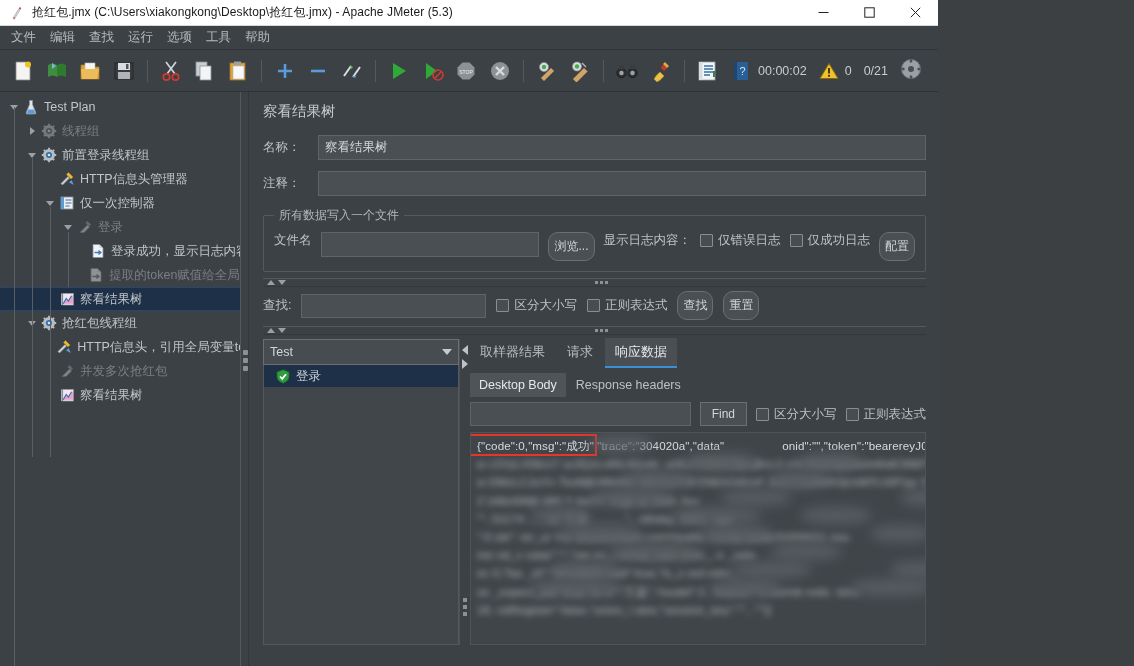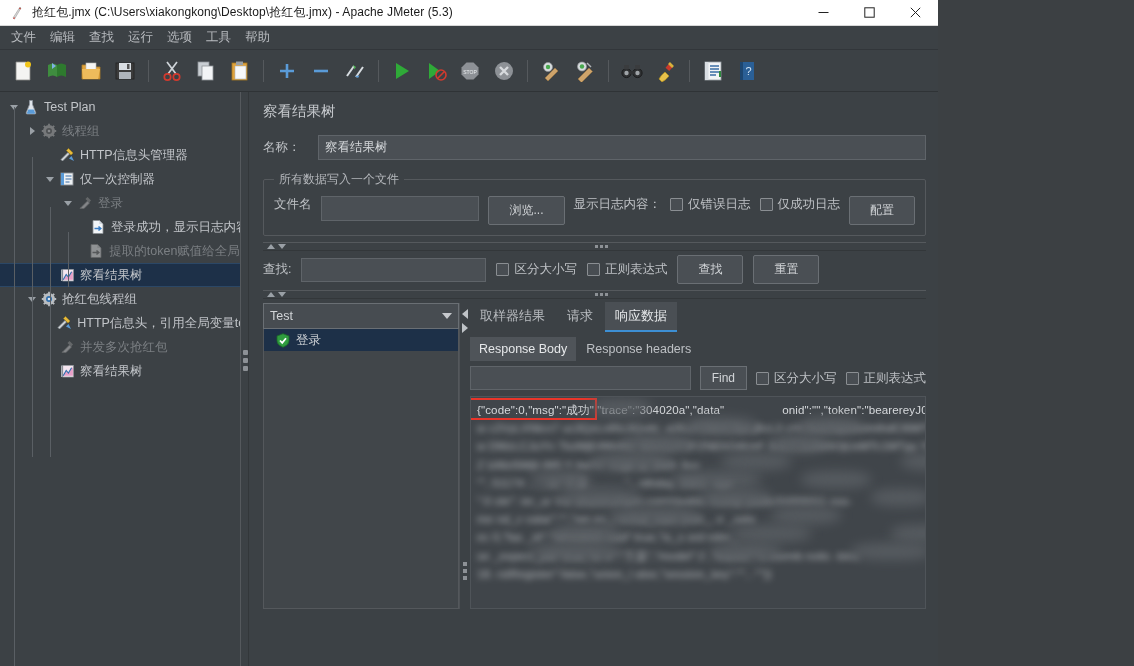--- a/index.html
+++ b/index.html
@@ -108,21 +108,21 @@
   fieldset.group {
     border: 1px solid #55595d; border-radius: 2px; margin-top: 4px;
     padding: 8px 10px 10px 10px;
   }
   fieldset.group > legend { font-size: 12px; color: #b4b7bb; padding: 0 5px; }
   .file-row { display: flex; align-items: flex-start; gap: 9px; }
   .file-label { font-size: 12.5px; color: #bfc2c6; flex: 0 0 auto; }
   .file-input { flex: 1; height: 25px; background: #4a4f54; border: 1px solid #5f6469; }
   .btn {
     background: #4a4f54; border: 1px solid #6a6f74; color: #d2d5d8;
-    font-size: 12px; padding: 5px 20px; border-radius: 2px; white-space: nowrap;
+    font-size: 12px; padding: 5px 5px; border-radius: 10px; white-space: nowrap;
     font-family: "Liberation Sans", sans-serif;
   }
   .cb-wrap { display: flex; align-items: center; gap: 5px; font-size: 12.5px; color: #bfc2c6; white-space: nowrap;}
   .cbox { width: 13px; height: 13px; border: 1px solid #8a8e92; background: #484d52; border-radius: 1px; flex:0 0 13px;}
 
   .hsplit-bar {
     height: 9px; margin: 6px 0 4px 0; position: relative;
     border-top: 1px solid #55595d; border-bottom: 1px solid #33373a; background:#3c4145;
   }
   .hsplit-bar .arrs { position: absolute; left: 4px; top: -1px; display: flex; gap: 3px; }
@@ -374,20 +374,39 @@
       </svg>
     </div>
     <div class="tb-btn">
       <svg width="22" height="22" viewBox="0 0 22 22">
         <rect x="4" y="2" width="14" height="18" fill="#2a5f96"></rect>
         <rect x="4" y="2" width="3" height="18" fill="#1d4670"></rect>
         <text x="12.5" y="15" font-size="11" fill="#cfe2f5" text-anchor="middle" font-family="sans-serif">?</text>
       </svg>
     </div>
 
+    <div class="tb-right">
+      <span class="tb-timer">00:00:02</span>
+      <span class="warn-wrap">
+        <svg width="20" height="18" viewBox="0 0 20 18">
+          <path d="M10 1.5 L19 16.5 H1 Z" fill="#f2c12e" stroke="#8a6a0c" stroke-width="1"></path>
+          <path d="M10 6 v5.5" stroke="#3a2c00" stroke-width="1.8"></path>
+          <circle cx="10" cy="13.8" r="1.1" fill="#3a2c00"></circle>
+        </svg>
+        <span class="tb-count">0</span>
+      </span>
+      <span class="tb-count">0/21</span>
+      <span>
+        <svg width="22" height="22" viewBox="0 0 22 22">
+          <circle cx="11" cy="11" r="9.5" fill="#9aa0a6" stroke="#6e7276" stroke-width="1"></circle>
+          <circle cx="11" cy="11" r="3" fill="#4a4f54"></circle>
+          <path d="M11 1.5 v3 M11 17.5 v3 M1.5 11 h3 M17.5 11 h3" stroke="#4a4f54" stroke-width="2.4"></path>
+        </svg>
+      </span>
+    </div>
   </div>
 
   <div class="body-split">
 
     <div class="tree-pane">
       <div id="tree-rows">
           <div class="tree-row">
             <span class="tw" style="width: 6px;"></span>
             <span class="arrow down">
               <i></i>
@@ -409,20 +428,35 @@
               <svg width="16" height="16" viewBox="0 0 16 16">
                 <circle cx="8" cy="8" r="6" fill="#b9bdc1"></circle>
                 <circle cx="8" cy="8" r="3" fill="#2f6fae"></circle>
                 <circle cx="8" cy="8" r="1.3" fill="#d8e4f0"></circle>
                 <path d="M8 0.8 v2 M8 13.2 v2 M0.8 8 h2 M13.2 8 h2 M2.8 2.8 l1.4 1.4 M11.8 11.8 l1.4 1.4 M13.2 2.8 l-1.4 1.4 M4.2 11.8 l-1.4 1.4" stroke="#b9bdc1" stroke-width="1.8"></path>
               </svg>
             </span>
             <span class="tree-label">线程组</span>
           </div>
           <div class="tree-row">
+            <span class="tw" style="width: 24px;"></span>
+            <span class="arrow down">
+              <i></i>
+            </span>
+            <span class="ticon">
+              <svg width="16" height="16" viewBox="0 0 16 16">
+                <circle cx="8" cy="8" r="6" fill="#b9bdc1"></circle>
+                <circle cx="8" cy="8" r="3" fill="#2f6fae"></circle>
+                <circle cx="8" cy="8" r="1.3" fill="#d8e4f0"></circle>
+                <path d="M8 0.8 v2 M8 13.2 v2 M0.8 8 h2 M13.2 8 h2 M2.8 2.8 l1.4 1.4 M11.8 11.8 l1.4 1.4 M13.2 2.8 l-1.4 1.4 M4.2 11.8 l-1.4 1.4" stroke="#b9bdc1" stroke-width="1.8"></path>
+              </svg>
+            </span>
+            <span class="tree-label">前置登录线程组</span>
+          </div>
+          <div class="tree-row">
             <span class="tw" style="width: 42px;"></span>
             <span class="arrow "></span>
             <span class="ticon">
               <svg width="16" height="16" viewBox="0 0 16 16">
                 <path d="M2 12.5 L9 5.5 L10.5 7 L3.5 14 Z" fill="#d6dade" stroke="#8b9096" stroke-width="0.7"></path>
                 <path d="M9.5 1.5 l4.5 4.5 -2 2 -4.5 -4.5 Z" fill="#e8b93c" stroke="#a98a1d" stroke-width="0.7"></path>
                 <path d="M12.5 9 l2.5 5 -5 -2.5 Z" fill="#5a9bd8"></path>
               </svg>
             </span>
             <span class="tree-label">HTTP信息头管理器</span>
@@ -560,20 +594,24 @@
     </div>
 
     <div class="right-pane">
       <div class="panel-title">察看结果树</div>
 
       <div class="form-row">
         <span class="form-label">名称：</span>
         <div class="txtfield">察看结果树</div>
       </div>
 
+      <div class="form-row">
+        <span class="form-label">注释：</span>
+        <div class="txtfield"></div>
+      </div>
 
       <fieldset class="group">
         <legend>所有数据写入一个文件</legend>
         <div class="file-row">
           <span class="file-label">文件名</span>
           <div class="file-input"></div>
           <button class="btn">浏览...</button>
           <span class="file-label">显示日志内容：</span>
           <label class="cb-wrap">
             <span class="cbox"></span>
@@ -653,21 +691,21 @@
             </span>
         </div>
 
         <div class="res-right">
           <div class="tabs-main" id="main-tabs">
               <div class="tab-main">取样器结果</div>
               <div class="tab-main">请求</div>
               <div class="tab-main active">响应数据</div>
             </div>
           <div class="tabs-sub" id="sub-tabs">
-              <div class="tab-sub active">Response Body</div>
+              <div class="tab-sub active">Desktop Body</div>
               <div class="tab-sub">Response headers</div>
             </div>
 
           <div class="find-row">
             <div class="find-input"></div>
             <button class="find-btn">Find</button>
             <label class="cb-wrap">
               <span class="cbox"></span>
               <span>区分大小写</span>
             </label>

